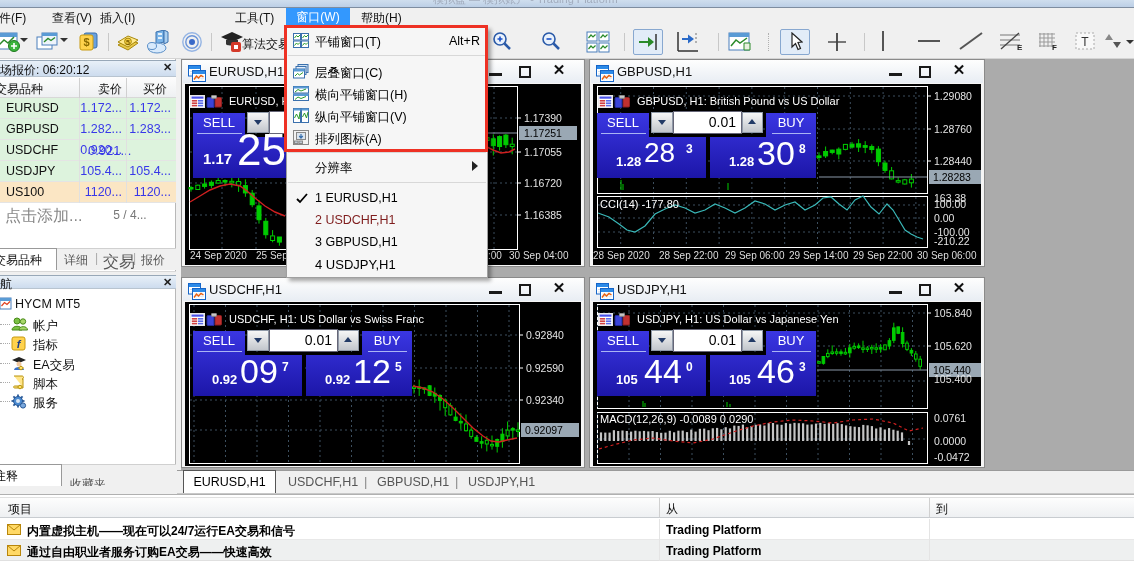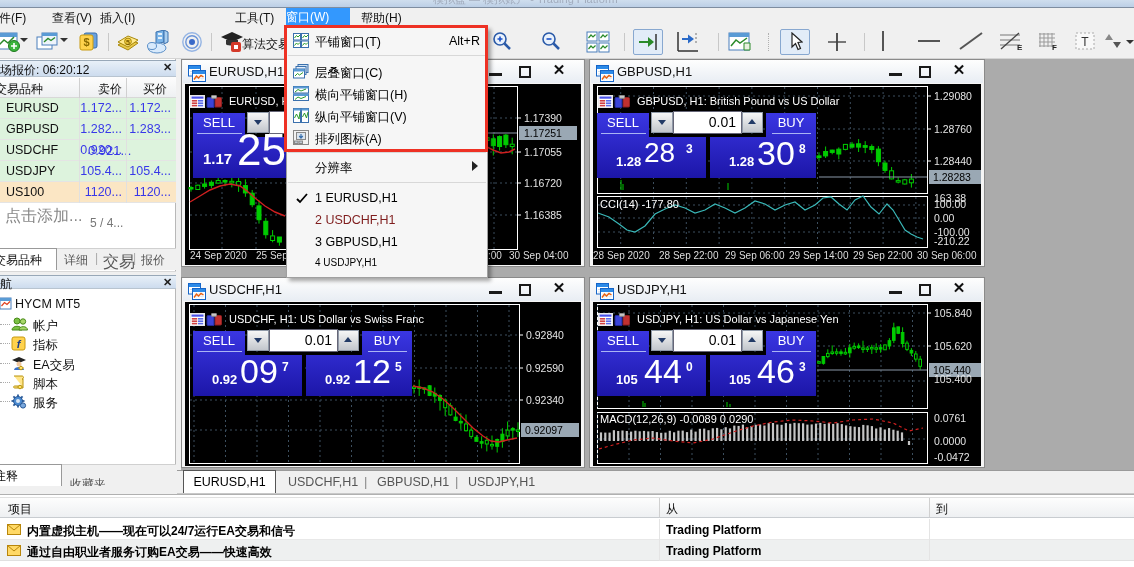--- a/index.html
+++ b/index.html
@@ -9,21 +9,21 @@
 
 <div class="a" style="left:0;top:0;width:1134px;height:8px;background:linear-gradient(#cfdeee,#bccfe6);border-bottom:1px solid #7e8da0;overflow:hidden">
 <div class="a" style="left:433px;top:-8px;font-size:11px;color:#556;opacity:0.35">模拟盘 — 模拟账户 - Trading Platform</div>
 </div>
 <div class="a" style="left:0;top:8px;width:1134px;height:18px;background:#f0f0f0;font-size:12px;color:#111">
 <div class="a" style="left:-13px;top:2px">文件(F)</div>
 <div class="a" style="left:52px;top:2px">查看(V)</div>
 <div class="a" style="left:100px;top:2px">插入(I)</div>
 <div class="a" style="left:171px;top:16px">图表(C)</div>
 <div class="a" style="left:235px;top:2px">工具(T)</div>
-<div class="a" style="left:286px;top:0;width:64px;height:18px;background:#3398fe;color:#fff;text-align:left;line-height:18px">窗口(W)</div>
+<div class="a" style="left:286px;top:0;width:64px;height:18px;background:#3398fe;color:#fff;text-align:center;line-height:18px">窗口(W)</div>
 <div class="a" style="left:361px;top:2px">帮助(H)</div>
 </div>
 <div class="a" style="left:0;top:26px;width:1134px;height:33px;background:#f0f0f0;border-bottom:1px solid #d4d4d4">
 <svg class="a" style="left:-4px;top:5px" width="26" height="22" viewBox="0 0 26 22">
 <rect x="1" y="2" width="20" height="16" fill="#fff" stroke="#4a7ebb"></rect>
 <rect x="1" y="2" width="20" height="4" fill="#5a9bd5"></rect>
 <polyline points="3,14 8,9 12,12 18,6" fill="none" stroke="#2a8a2a" stroke-width="1.5"></polyline>
 <circle cx="18" cy="15" r="5.5" fill="#3cb43c" stroke="#1e7a1e"></circle>
 <path d="M18 12v6M15 15h6" stroke="#fff" stroke-width="1.6"></path>
 </svg>
@@ -191,21 +191,21 @@
 <div class="a" style="left:88px;top:164px;width:83px;text-align:right;font-size:12.5px;color:#3838e8">105.4...</div>
 <div class="a" style="left:79px;top:161px;width:1px;height:21px;background:#e0e0e0"></div>
 <div class="a" style="left:126px;top:161px;width:1px;height:21px;background:#e0e0e0"></div>
 <div class="a" style="left:0;top:182px;width:176px;height:21px;background:#fbe6c4;border-bottom:1px solid #e4e4e4"></div>
 <div class="a" style="left:6px;top:185px;font-size:12.5px;color:#111">US100</div>
 <div class="a" style="left:40px;top:185px;width:82px;text-align:right;font-size:12.5px;color:#3838e8">1120...</div>
 <div class="a" style="left:88px;top:185px;width:83px;text-align:right;font-size:12.5px;color:#3838e8">1120...</div>
 <div class="a" style="left:79px;top:182px;width:1px;height:21px;background:#e0e0e0"></div>
 <div class="a" style="left:126px;top:182px;width:1px;height:21px;background:#e0e0e0"></div>
 <div class="a" style="left:5px;top:206px;font-size:16px;color:#888">点击添加...</div>
-<div class="a" style="left:90px;top:216px;width:80px;text-align:left;font-size:12px;color:#777">5 / 4...</div>
+<div class="a" style="left:90px;top:208px;width:80px;text-align:center;font-size:12px;color:#777">5 / 4...</div>
 <div class="a" style="left:0;top:248px;width:176px;height:22px;background:#f0f0f0;border-top:1px solid #d0d0d0"></div>
 <div class="a" style="left:0;top:248px;width:57px;height:22px;background:#fff;border:1px solid #999;border-left:none;border-bottom:none"></div>
 <div class="a" style="left:-6px;top:252px;font-size:12px;color:#111">交易品种</div>
 <div class="a" style="left:64px;top:252px;font-size:12px;color:#555">详细</div>
 <div class="a" style="left:95px;top:251px;color:#aaa;font-size:12px">|</div>
 <div class="a" style="left:103px;top:252px;font-size:16px;color:#555">交易</div>
 <div class="a" style="left:133px;top:251px;color:#aaa;font-size:12px">|</div>
 <div class="a" style="left:141px;top:252px;font-size:12px;color:#555">报价</div>
 <div class="a" style="left:0;top:271px;width:176px;height:4px;background:#f0f0f0;border-top:1px solid #d8d8d8"></div>
 <div class="a" style="left:0;top:275px;width:176px;height:14px;background:linear-gradient(#e8f0f8,#cddcee);border-top:1px solid #98a8b8;border-bottom:1px solid #b8c4d0"></div>
@@ -990,13 +990,13 @@
 <div class="a" style="left:288px;top:152px;width:198px;height:1px;background:#d8d8d8"></div>
 <div class="a" style="left:315px;top:160px;font-size:12.5px;color:#000">分辨率</div>
 <div class="a" style="left:472px;top:161px;width:0;height:0;border-top:5px solid transparent;border-bottom:5px solid transparent;border-left:6px solid #222"></div>
 <div class="a" style="left:288px;top:182px;width:198px;height:1px;background:#d8d8d8"></div>
 <svg class="a" style="left:296px;top:193px" width="12" height="11" viewBox="0 0 12 11">
     <path d="M1 6 L4 9 L11 1" fill="none" stroke="#000" stroke-width="1.8"></path>
   </svg>
 <div class="a" style="left:315px;top:191px;font-size:12.5px;color:#000">1 EURUSD,H1</div>
 <div class="a" style="left:315px;top:213px;font-size:12.5px;color:#7f1d1d">2 USDCHF,H1</div>
 <div class="a" style="left:315px;top:235px;font-size:12.5px;color:#000">3 GBPUSD,H1</div>
-<div class="a" style="left:315px;top:257px;font-size:10px;color:#000">4 USDJPY,H1</div>
+<div class="a" style="left:315px;top:257px;font-size:13px;color:#000">4 USDJPY,H1</div>
 <div class="a" style="left:284px;top:25px;width:204px;height:127px;border:3px solid #ee3124"></div>
 </body></html>

